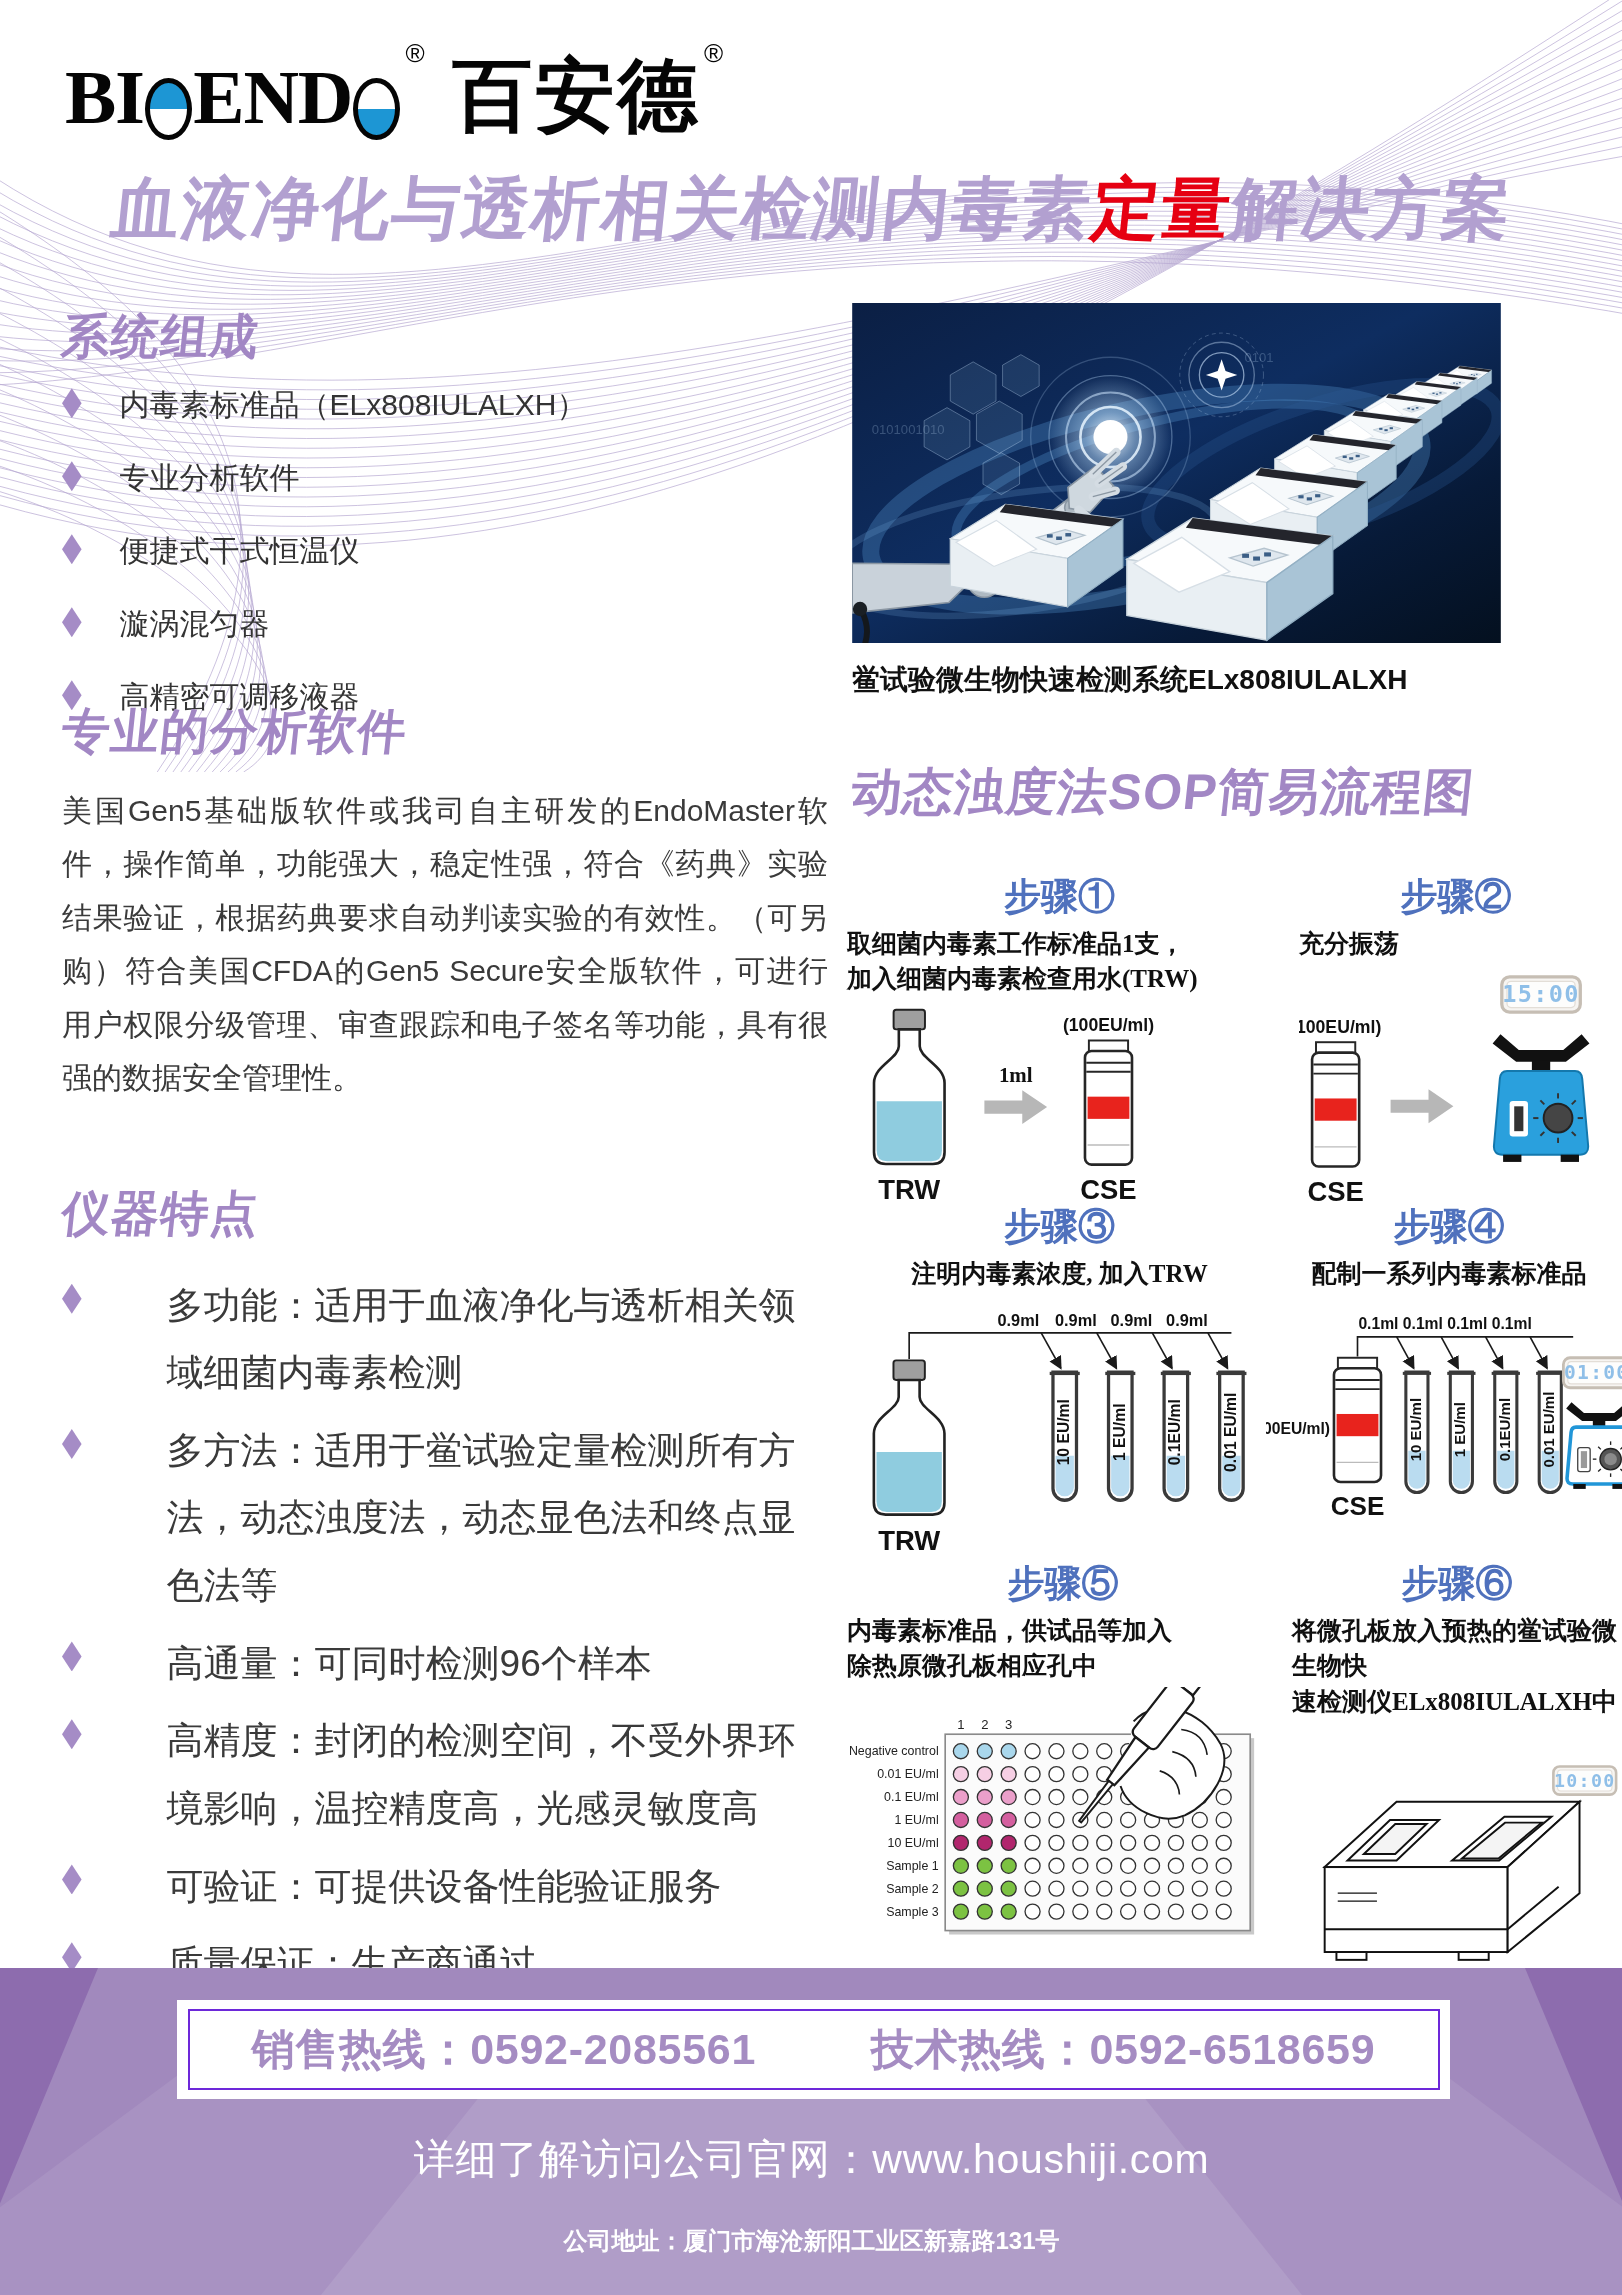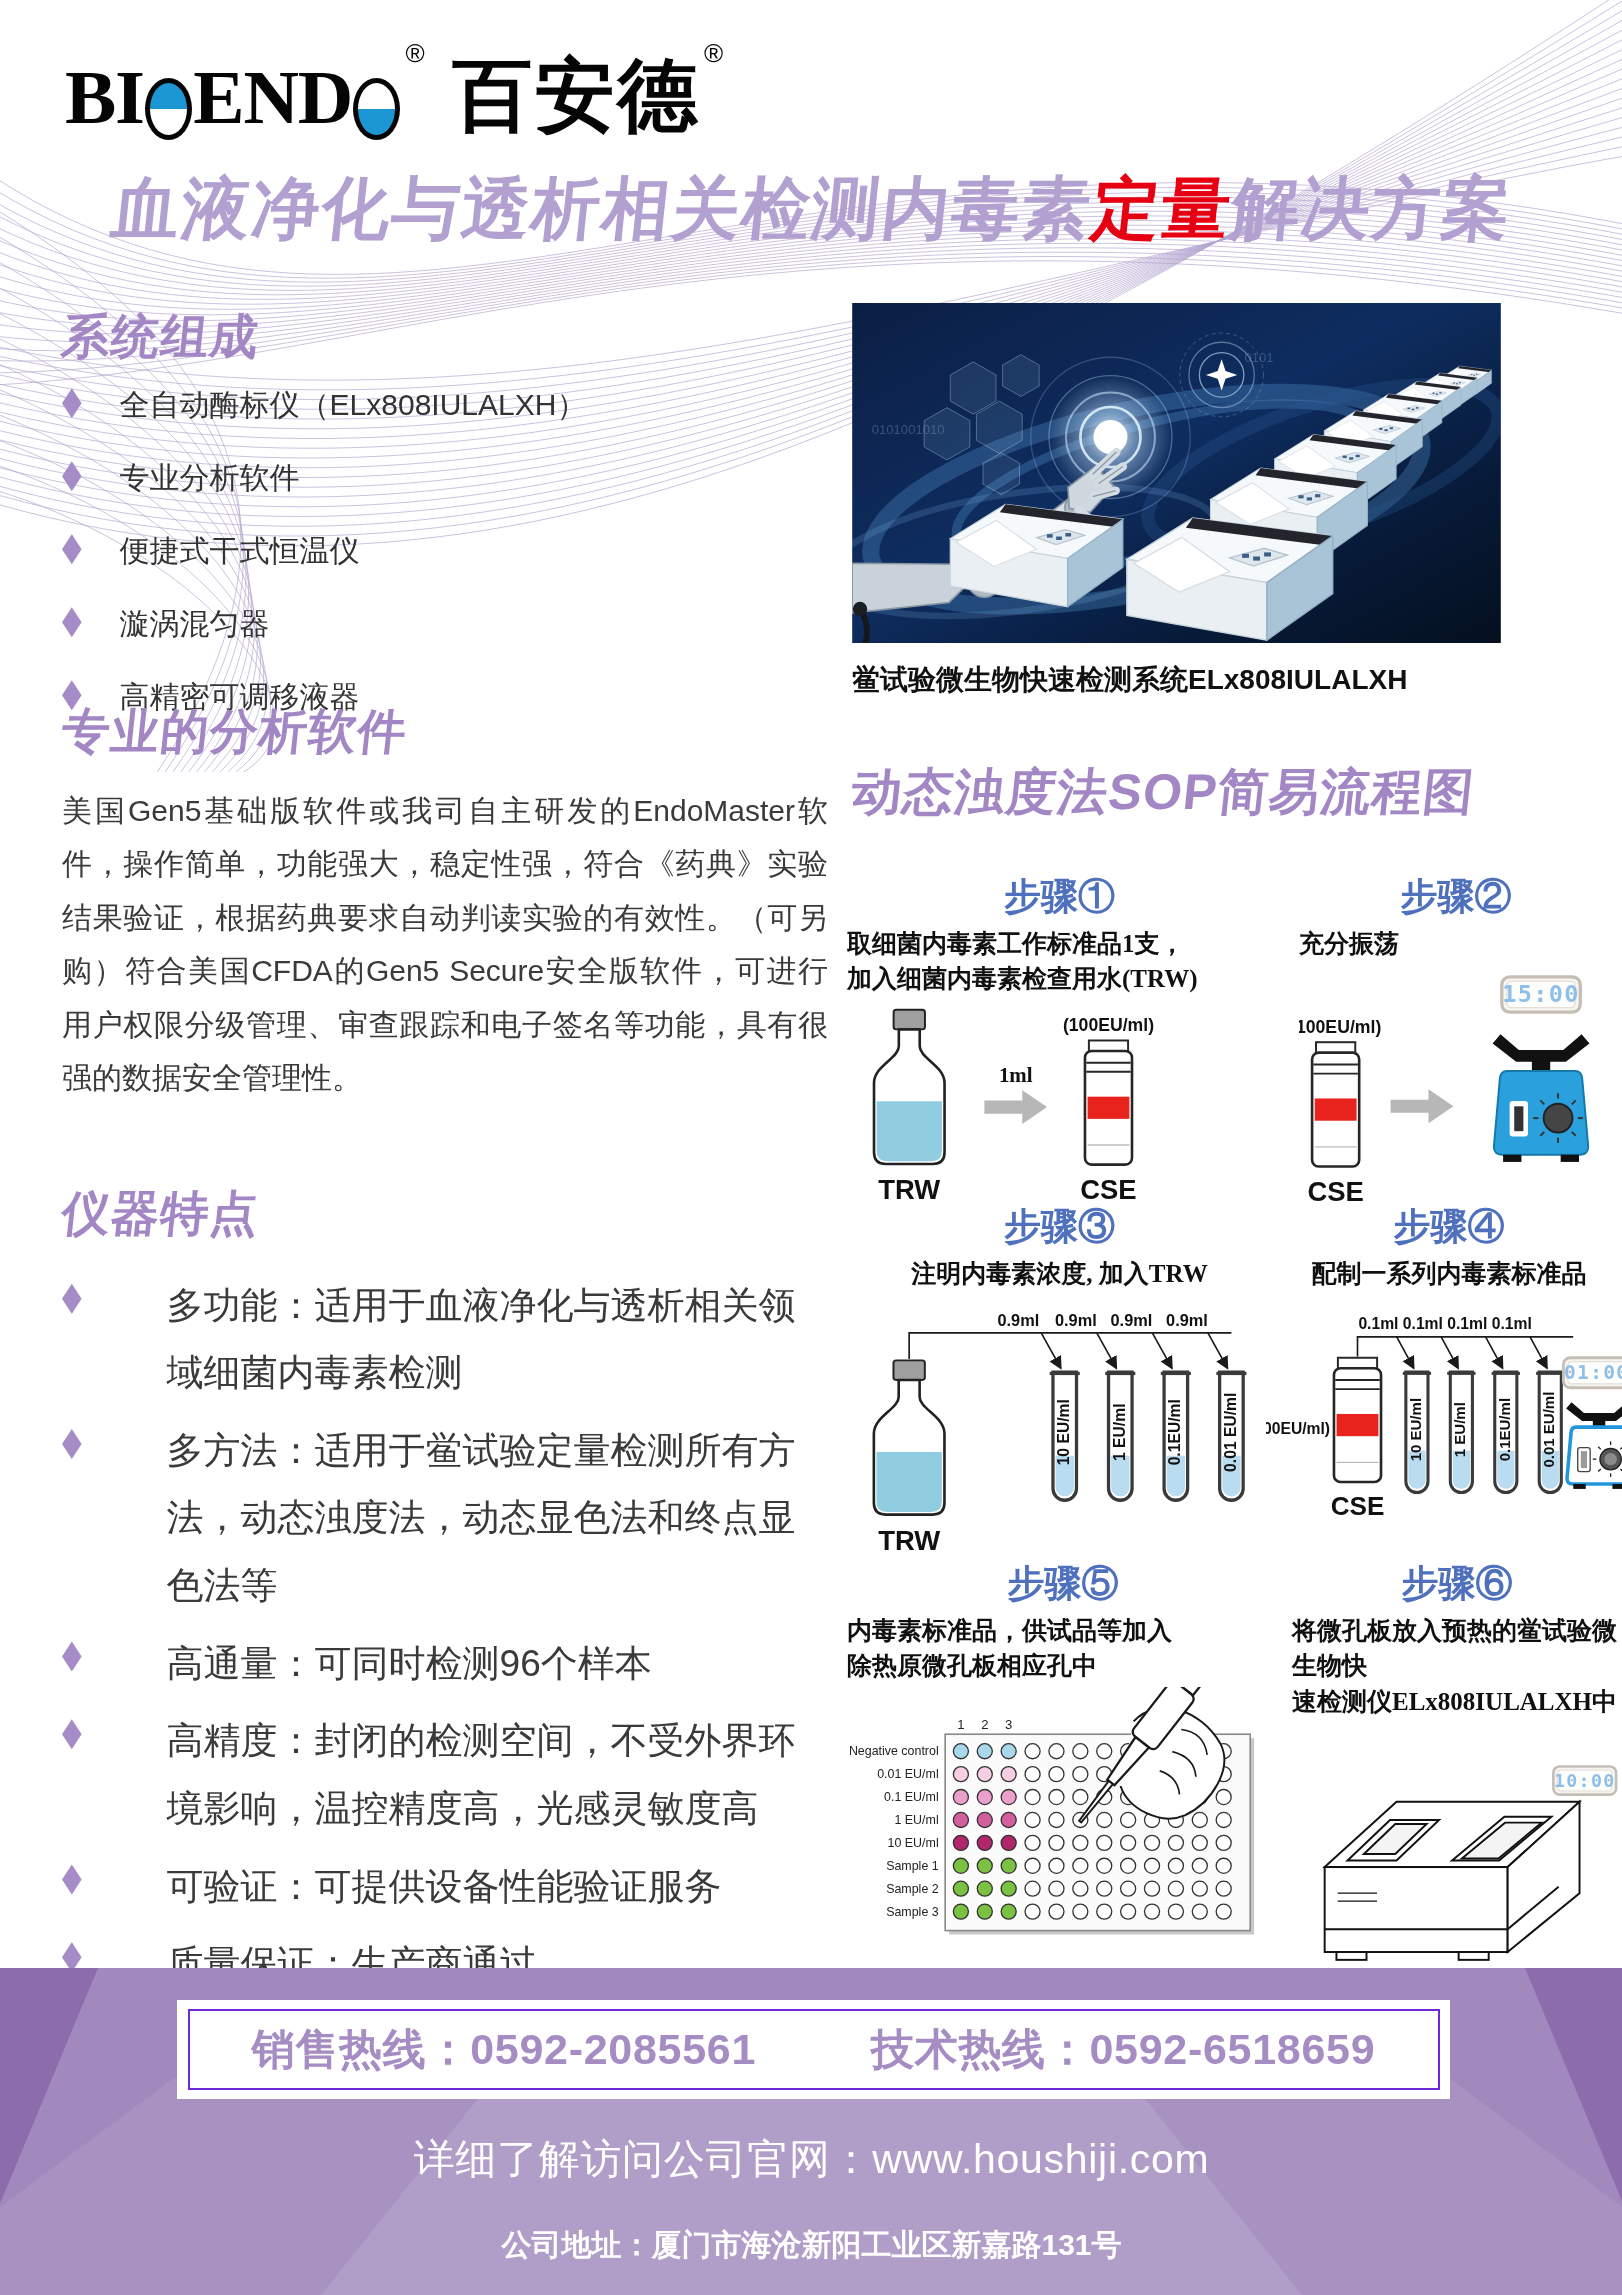--- a/index.html
+++ b/index.html
@@ -62,21 +62,21 @@
   .f-dark-r{background:#8d6cae;clip-path:polygon(100% 0,1525px 0,100% 72%);}
   .f-beam-wide{background:rgba(255,255,255,0.08);clip-path:polygon(190px 98px,1433px 98px,1741px 327px,-118px 327px);}
   .f-beam-narrow{background:rgba(255,255,255,0.10);clip-path:polygon(504px 98px,1119px 98px,1302px 327px,321px 327px);}
   .hotline-box{position:absolute;left:177px;top:32px;width:1273px;height:99px;background:#ffffff;}
   .hotline-inner{position:absolute;left:10.5px;right:10.5px;top:9.2px;bottom:9.2px;
     border:2px solid #6d28d9;display:flex;align-items:center;justify-content:center;gap:115px;}
   .hotline{font-size:43px;font-weight:800;color:#a58cc2;letter-spacing:0.7px;white-space:nowrap;}
   .f-site{position:absolute;left:0;top:164px;width:100%;text-align:center;
     font-size:41px;font-weight:400;color:#ffffff;letter-spacing:0.7px;}
   .f-addr{position:absolute;left:0;top:257px;width:100%;text-align:center;
-    font-size:30px;font-weight:700;color:#ffffff;}
+    font-size:24px;font-weight:700;color:#ffffff;}
 </style>
 </head>
 <body>
 
 <div class="page">
 
   <svg id="bg-lines" viewBox="0 0 2480 1180">
       <path d="M -40 250 C 600 700, 1200 80, 2520 350" fill="none" stroke="#b5a6d0" stroke-width="1.5" opacity="0.7"></path>
       <path d="M -40 270 C 600 692, 1200 90, 2520 358" fill="none" stroke="#b5a6d0" stroke-width="1.5" opacity="0.7"></path>
       <path d="M -40 290 C 600 684, 1200 100, 2520 366" fill="none" stroke="#b5a6d0" stroke-width="1.5" opacity="0.7"></path>
@@ -223,21 +223,21 @@
   <h1 class="main-title" style="margin:0;">
     <span class="inner"><span>血液净化与透析相关检测内毒素</span><span class="hl">定量</span><span>解决方案</span></span>
   </h1>
 
   <div class="sec-head" style="left:62px;top:305px;">
     <span class="inner">系统组成</span>
   </div>
   <ul class="blist" id="system-list" style="left:62px;top:387px;width:766px;">
     <li>
         <span class="diamond"></span>
-        <span>全自动酶标仪（ELx808IULALXH）</span>
+        <span>内毒素标准品（ELx808IULALXH）</span>
       </li>
     <li>
         <span class="diamond"></span>
         <span>专业分析软件</span>
       </li>
     <li>
         <span class="diamond"></span>
         <span>便捷式干式恒温仪</span>
       </li>
     <li>

